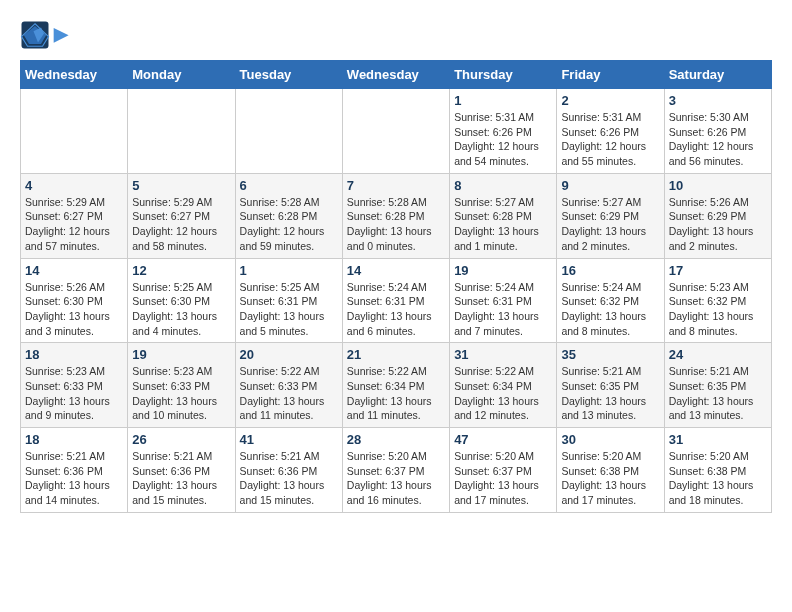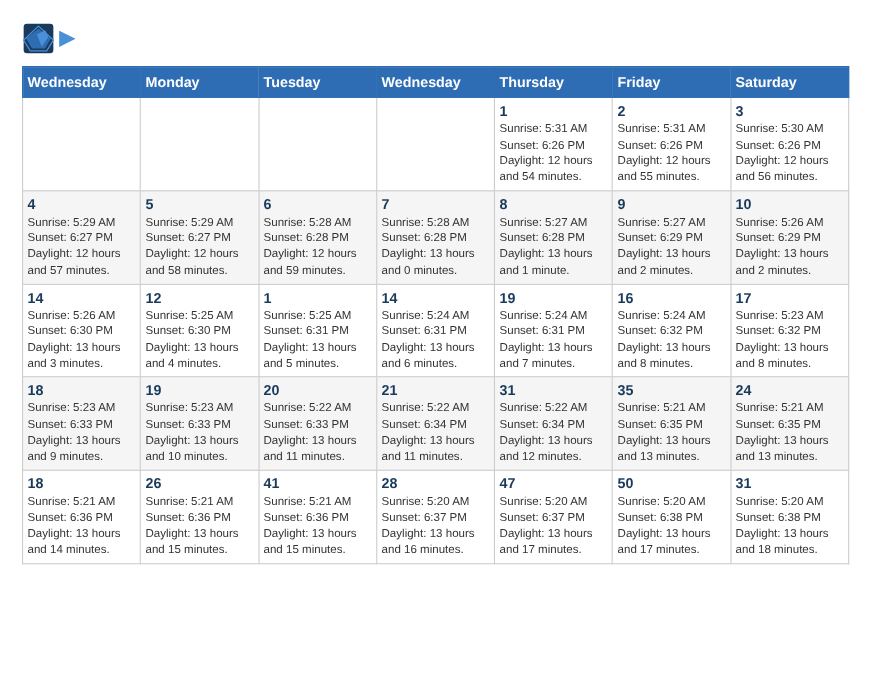--- a/index.html
+++ b/index.html
@@ -332,21 +332,21 @@
 and 16 minutes.</div>
         </td>
         <td>
           <span class="day-number">47</span>
           <div class="day-info" style="white-space: pre-line;">Sunrise: 5:20 AM
 Sunset: 6:37 PM
 Daylight: 13 hours
 and 17 minutes.</div>
         </td>
         <td>
-          <span class="day-number">50</span>
+          <span class="day-number">30</span>
           <div class="day-info" style="white-space: pre-line;">Sunrise: 5:20 AM
 Sunset: 6:38 PM
 Daylight: 13 hours
 and 17 minutes.</div>
         </td>
         <td>
           <span class="day-number">31</span>
           <div class="day-info" style="white-space: pre-line;">Sunrise: 5:20 AM
 Sunset: 6:38 PM
 Daylight: 13 hours

